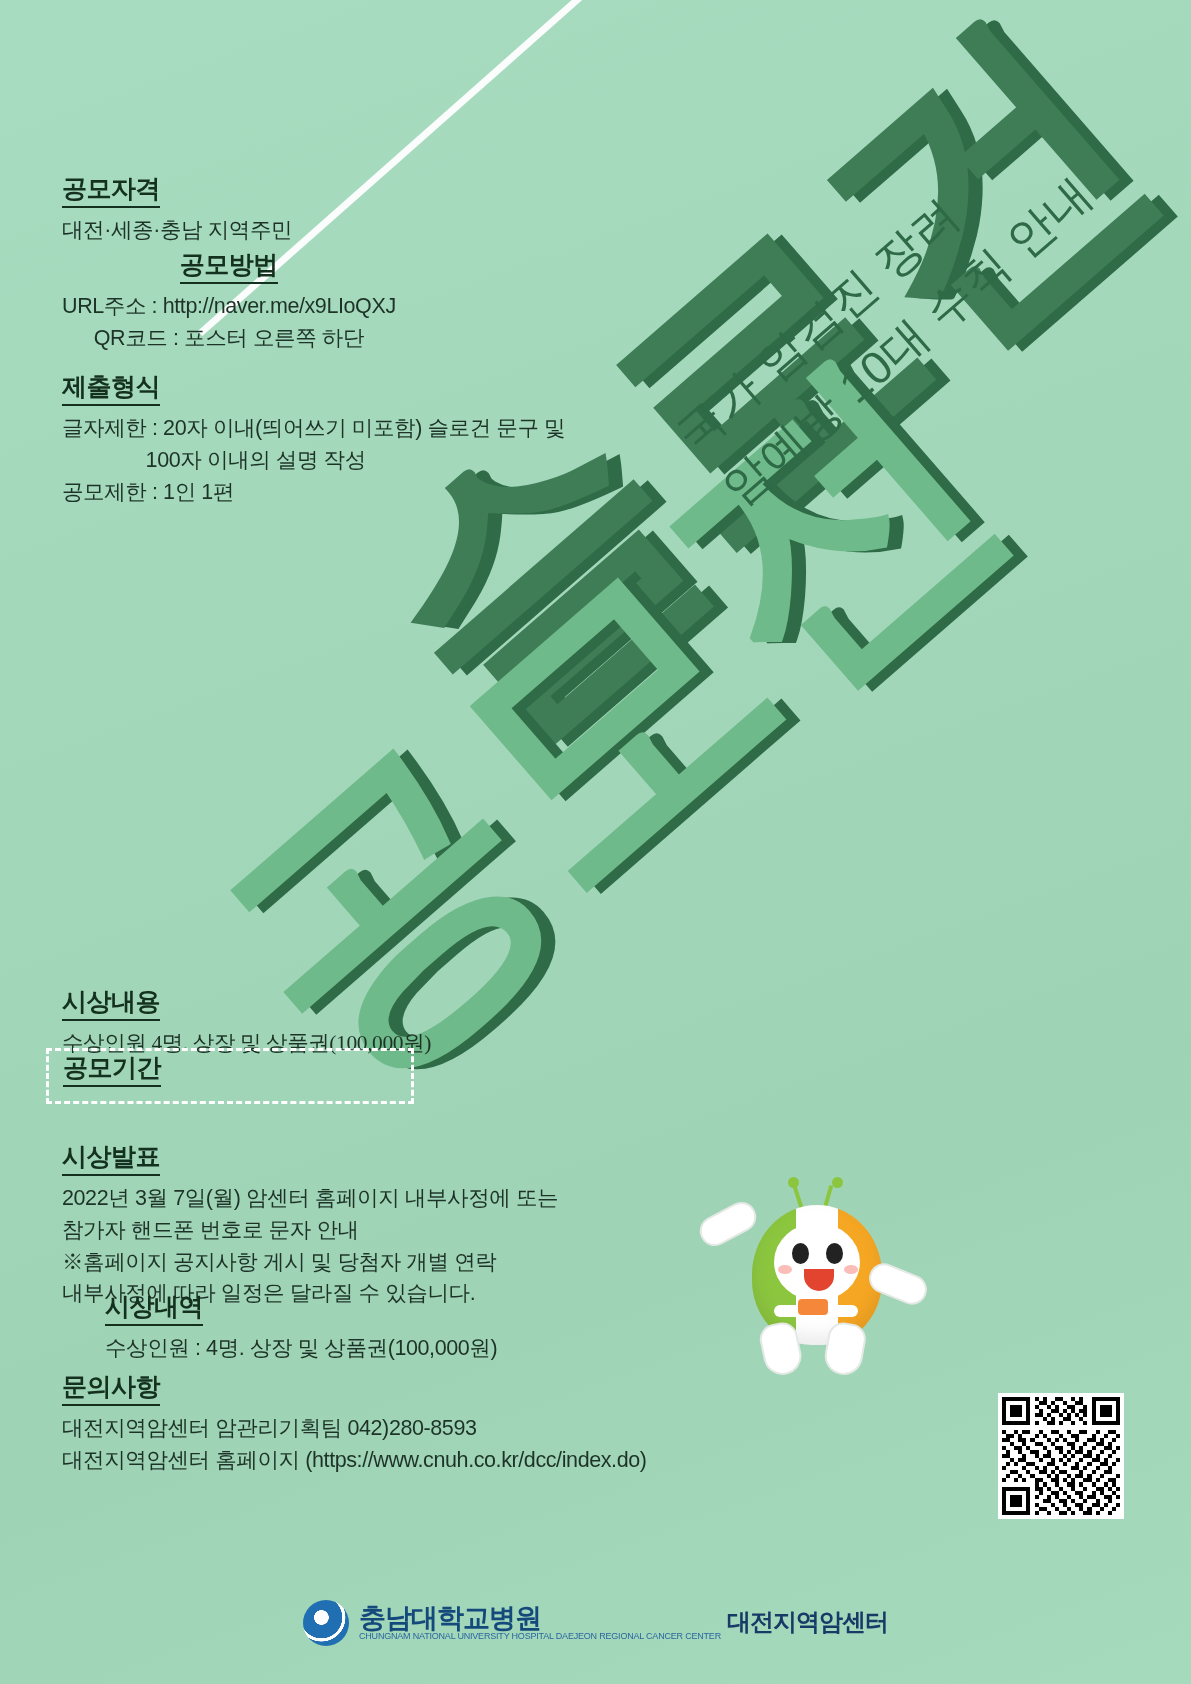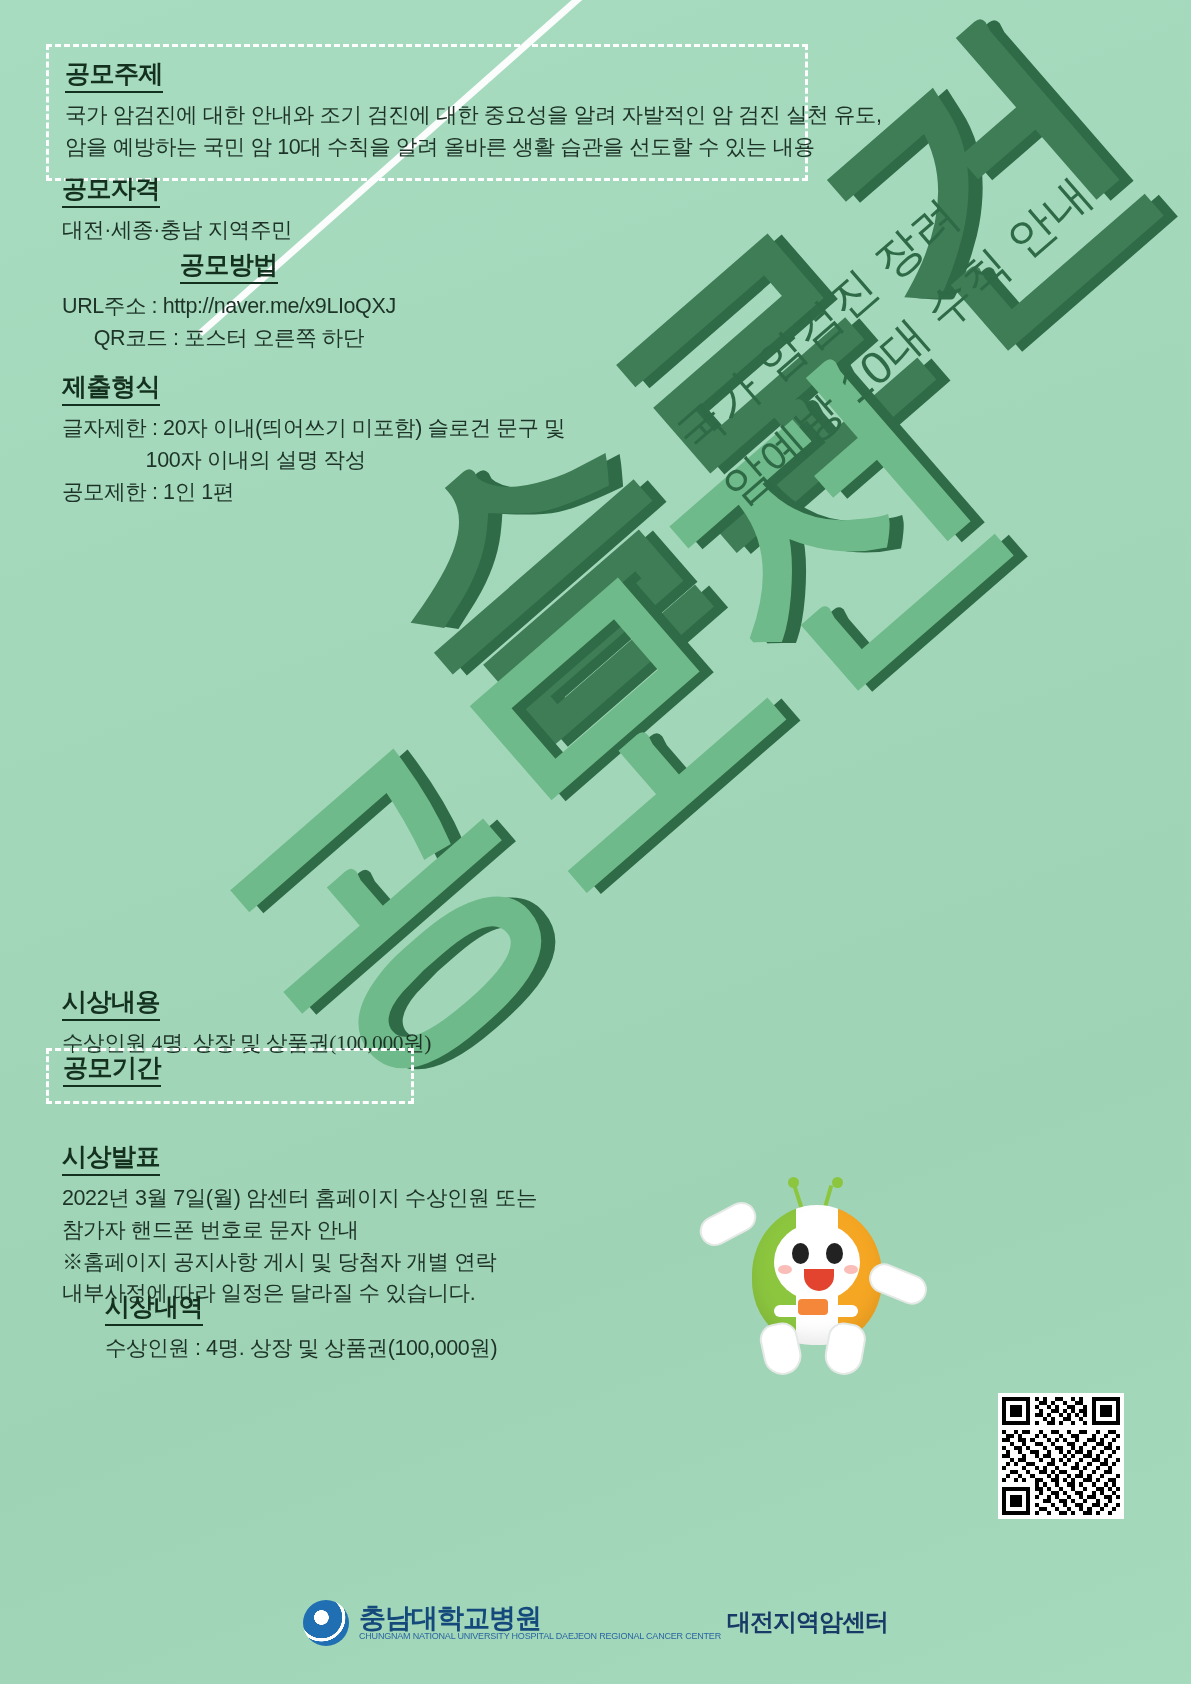--- a/index.html
+++ b/index.html
@@ -296,25 +296,20 @@
   <div class="diag-stripe"></div>
 
   <div class="bigword bw1 dark">슬로건</div>
   <div class="bigword bw2 light">공모전</div>
 
   <div class="tagline">
     <div>국가 암검진 장려</div>
     <div>암예방 10대 수칙 안내</div>
   </div>
 
-  <div id="topic-box" class="dashed-box">
-    <div class="label">공모주제</div>
-    <div class="body-line">국가 암검진에 대한 안내와 조기 검진에 대한 중요성을 알려 자발적인 암 검진 실천 유도,</div>
-    <div class="body-line">암을 예방하는 국민 암 10대 수칙을 알려 올바른 생활 습관을 선도할 수 있는 내용</div>
-  </div>
 
   <div id="qualification" class="block">
     <div class="label">공모자격</div>
     <div class="body-line">대전·세종·충남 지역주민</div>
   </div>
 
   <div id="method" class="block">
     <div class="label">공모방법</div>
     <div class="body-line">URL주소 : http://naver.me/x9LIoQXJ</div>
     <div class="body-line">QR코드 : 포스터 오른쪽 하단</div>
@@ -331,31 +326,36 @@
     <div class="label">시상내용</div>
     <div class="body-line">수상인원 4명. 상장 및 상품권(100,000원)</div>
   </div>
 
   <div id="period-box" class="dashed-box">
     <div class="label">공모기간</div>
   </div>
 
   <div id="announce" class="block">
     <div class="label">시상발표</div>
-    <div class="body-line">2022년 3월 7일(월) 암센터 홈페이지 수상인원 또는</div>
+    <div class="body-line">2022년 3월 7일(월) 암센터 홈페이지 내부사정에 또는</div>
     <div class="body-line">참가자 핸드폰 번호로 문자 안내</div>
     <div class="body-line">※홈페이지 공지사항 게시 및 당첨자 개별 연락</div>
     <div class="body-line">내부사정에 따라 일정은 달라질 수 있습니다.</div>
   </div>
 
   <div id="award-detail" class="block">
     <div class="label">시상내역</div>
     <div class="body-line">수상인원 : 4명. 상장 및 상품권(100,000원)</div>
   </div>
 
+  <div id="inquiry" class="block">
+    <div class="label">문의사항</div>
+    <div class="body-line">대전지역암센터 암관리기획팀 042)280-8593</div>
+    <div class="body-line">대전지역암센터 홈페이지 (https://www.cnuh.co.kr/dcc/index.do)</div>
+  </div>
 
   <div class="mascot">
     <div class="m-antenna a1"></div>
     <div class="m-antenna a2"></div>
     <div class="m-antenna-ball b1"></div>
     <div class="m-antenna-ball b2"></div>
     <div class="m-arm left"></div>
     <div class="m-body"></div>
     <div class="m-face"></div>
     <div class="m-cheek l"></div>

